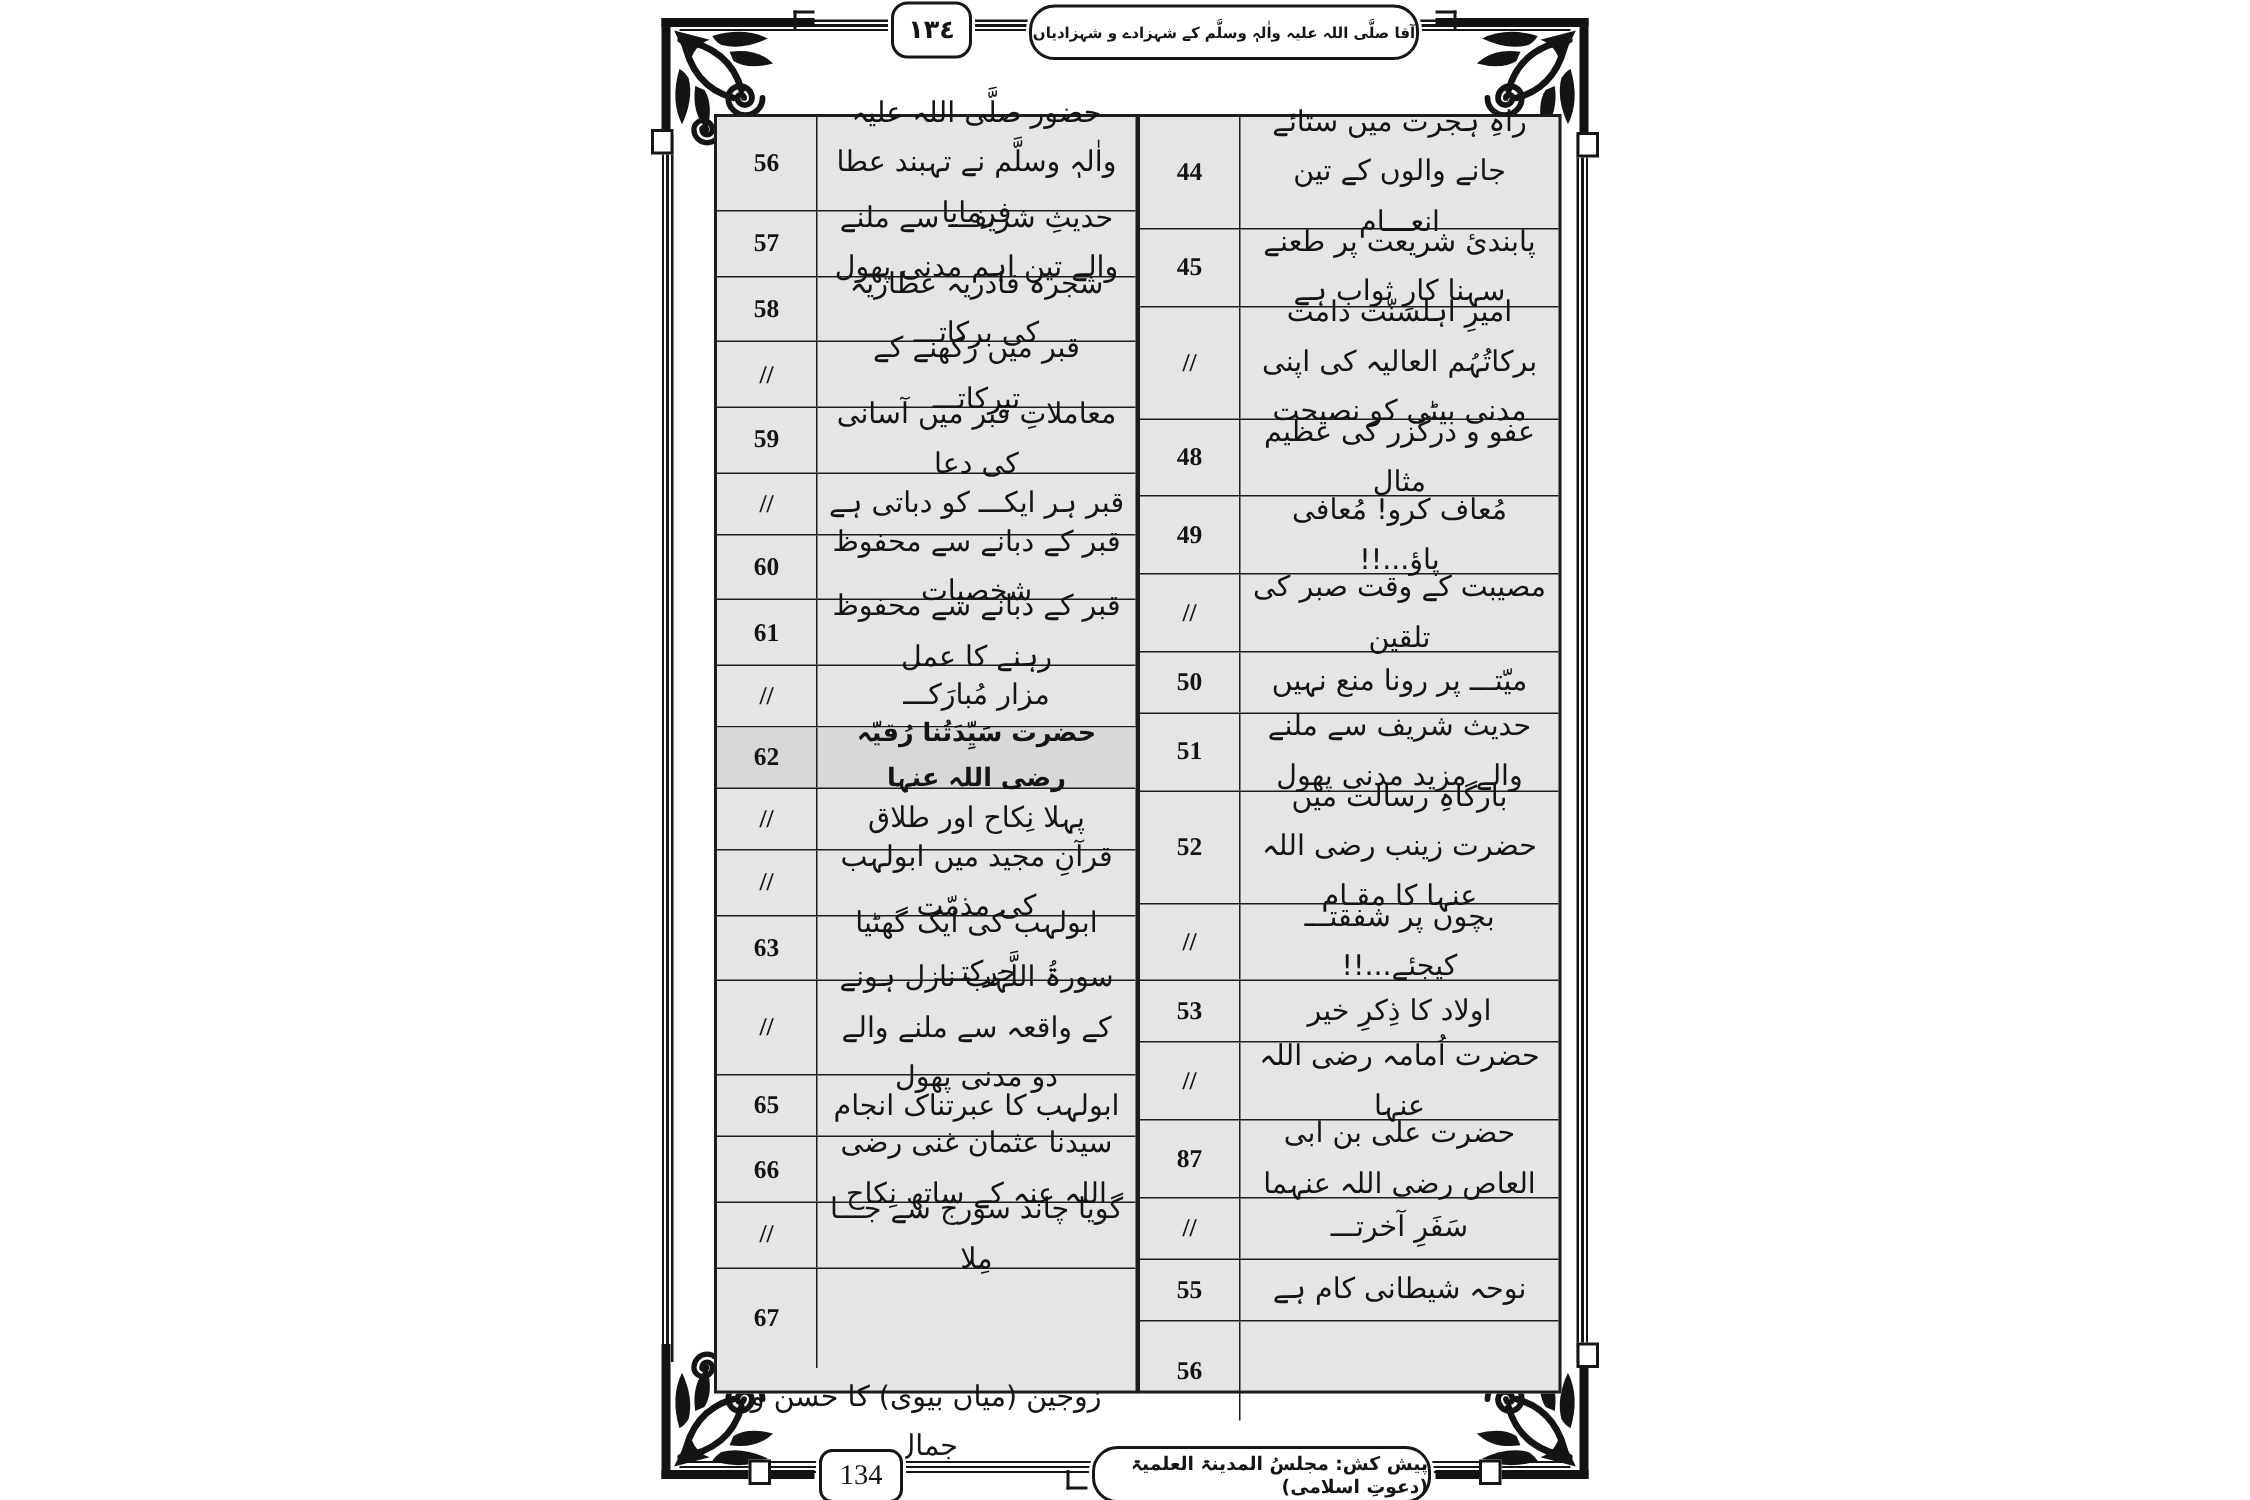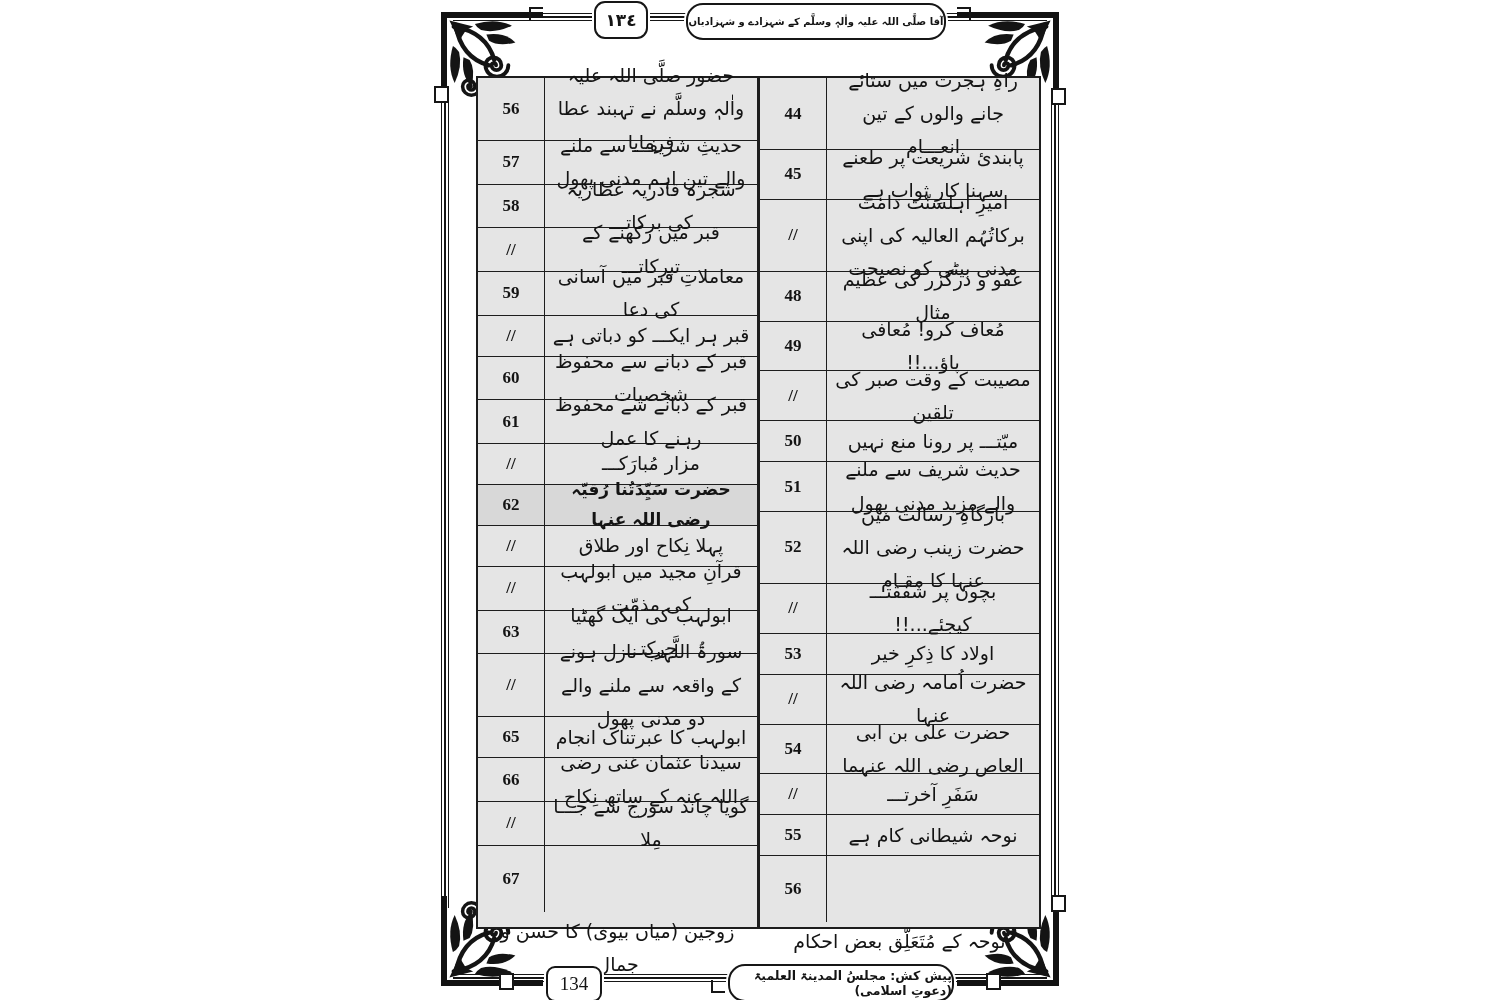--- a/index.html
+++ b/index.html
@@ -270,33 +270,32 @@
       </div>
       <div class="row">
         <div class="num">53</div>
         <div class="title">اولاد کا ذِکرِ خیر</div>
       </div>
       <div class="row">
         <div class="num">//</div>
         <div class="title">حضرت اُمامہ رضی اللہ عنہا</div>
       </div>
       <div class="row">
-        <div class="num">54</div>
+        <div class="num">87</div>
         <div class="title">حضرت علی بن ابی العاص رضی اللہ عنہما</div>
       </div>
       <div class="row">
         <div class="num">//</div>
         <div class="title">سَفَرِ آخرتـــ</div>
       </div>
       <div class="row">
         <div class="num">55</div>
         <div class="title">نوحہ شیطانی کام ہے</div>
       </div>
       <div class="row">
         <div class="num">56</div>
-        <div class="title">نوحہ کے مُتَعَلِّق بعض احکام</div>
       </div>
     </div>
 
   <div class="capsule ftr-num">134</div>
   <div class="capsule ftr-pub">پیش کش: مجلسُ المدینۃ العلمیۃ (دعوتِ اسلامی)</div>
 
 </div>
 
 </body></html>

